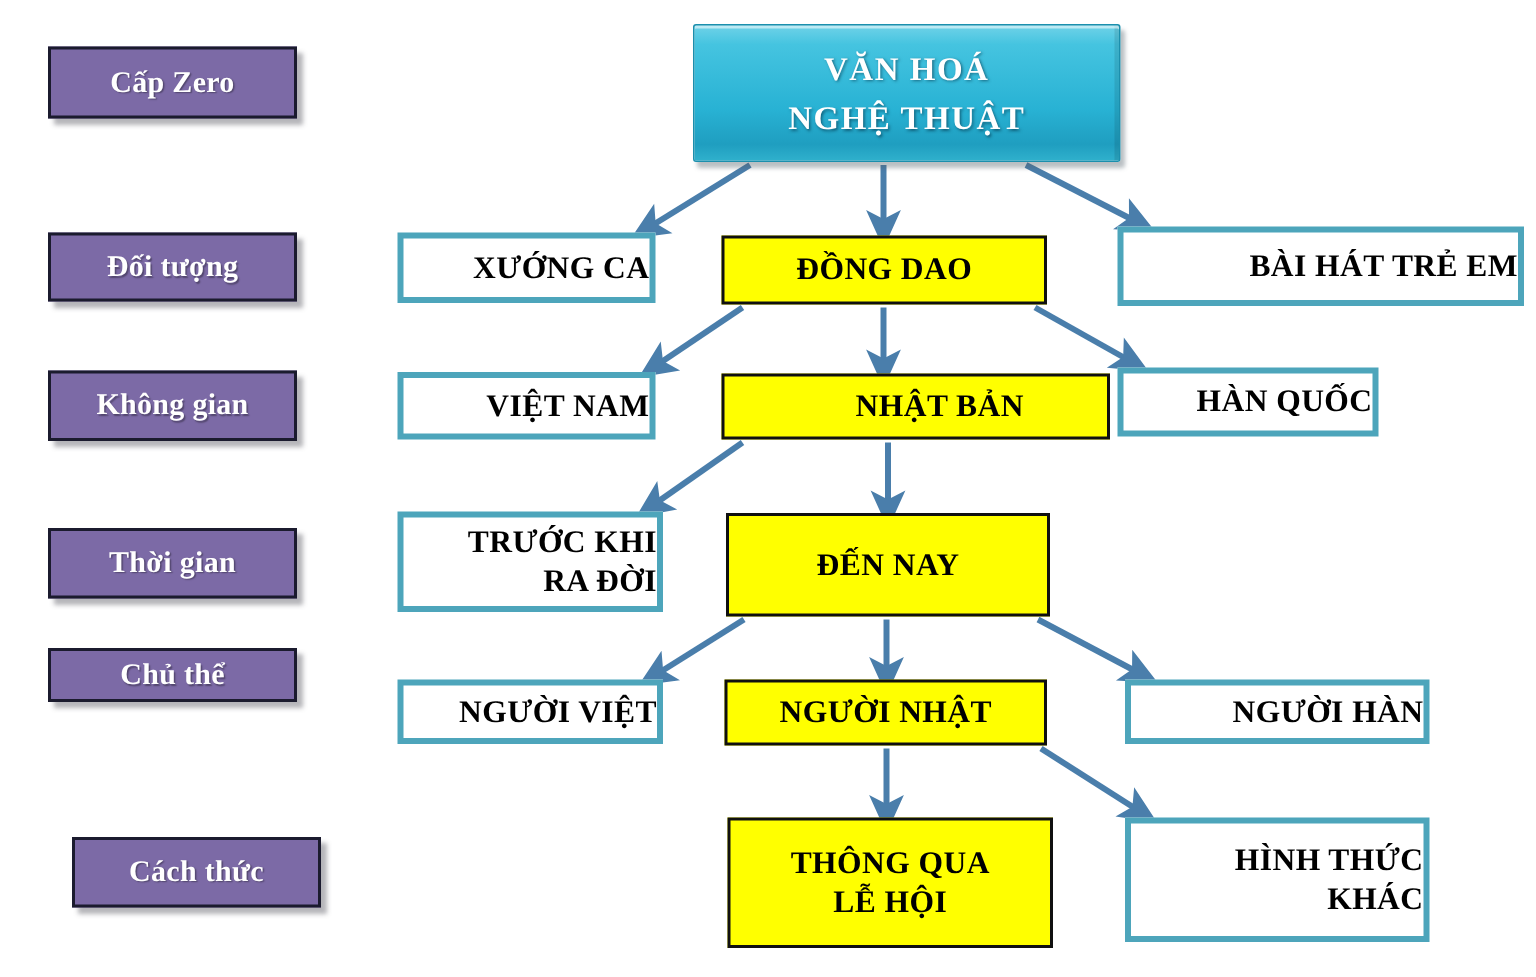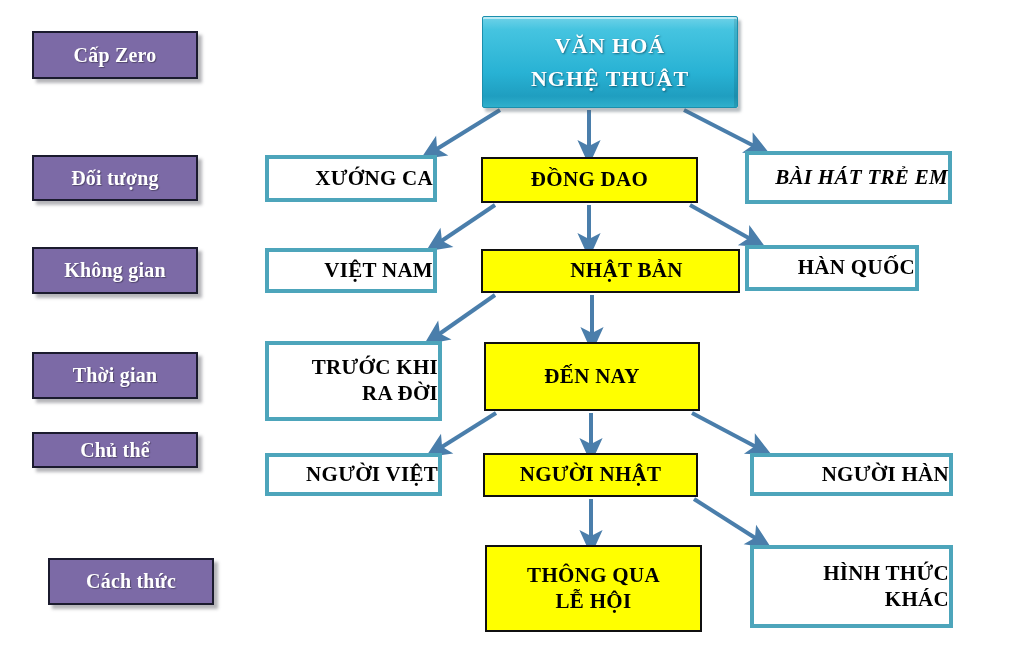--- a/index.html
+++ b/index.html
@@ -143,45 +143,45 @@
         <span>Thời gian</span>
       </div>
       <div class="cat-label" style="left: 32px; top: 432px; width: 166px; height: 36px;">
         <span>Chủ thể</span>
       </div>
       <div class="cat-label" style="left: 32px; top: 558px; width: 166px; height: 47px; margin-left: 16px;">
         <span>Cách thức</span>
       </div>
     </div>
 
-  <div class="root-node" id="root-node" style="left: 482px; top: 16px; width: 256px; height: 92px; align-items: center;">
+  <div class="root-node" id="root-node" style="left: 462px; top: 16px; width: 285px; height: 92px; align-items: center;">
       <span class="line">VĂN HOÁ</span>
       <span class="line">NGHỆ THUẬT</span>
     </div>
 
   <div id="nodes-layer">
       <div class="node-white" style="left: 265px; top: 155px; width: 172px; height: 47px;">
         <span class="line">XƯỚNG CA</span>
       </div>
       <div class="node-yellow" style="left: 481px; top: 157px; width: 217px; height: 46px;">
         <span class="line">ĐỒNG DAO</span>
       </div>
-      <div class="node-white" style="left: 745px; top: 151px; width: 207px; height: 53px; font-style: italic;">
+      <div class="node-white" style="left: 745px; top: 151px; width: 271px; height: 53px;">
         <span class="line">BÀI HÁT TRẺ EM</span>
       </div>
       <div class="node-white" style="left: 265px; top: 248px; width: 172px; height: 45px;">
         <span class="line">VIỆT NAM</span>
       </div>
       <div class="node-yellow" style="left: 481px; top: 249px; width: 259px; height: 44px; padding-left: 32px;">
         <span class="line">NHẬT BẢN</span>
       </div>
       <div class="node-white" style="left: 745px; top: 245px; width: 174px; height: 46px;">
         <span class="line">HÀN QUỐC</span>
       </div>
-      <div class="node-white" style="left: 265px; top: 341px; width: 177px; height: 80px;">
+      <div class="node-white" style="left: 265px; top: 341px; width: 177px; height: 67px;">
         <span class="line">TRƯỚC KHI</span>
         <span class="line">RA ĐỜI</span>
       </div>
       <div class="node-yellow" style="left: 484px; top: 342px; width: 216px; height: 69px;">
         <span class="line">ĐẾN NAY</span>
       </div>
       <div class="node-white" style="left: 265px; top: 453px; width: 177px; height: 43px;">
         <span class="line">NGƯỜI VIỆT</span>
       </div>
       <div class="node-yellow" style="left: 483px; top: 453px; width: 215px; height: 44px;">

